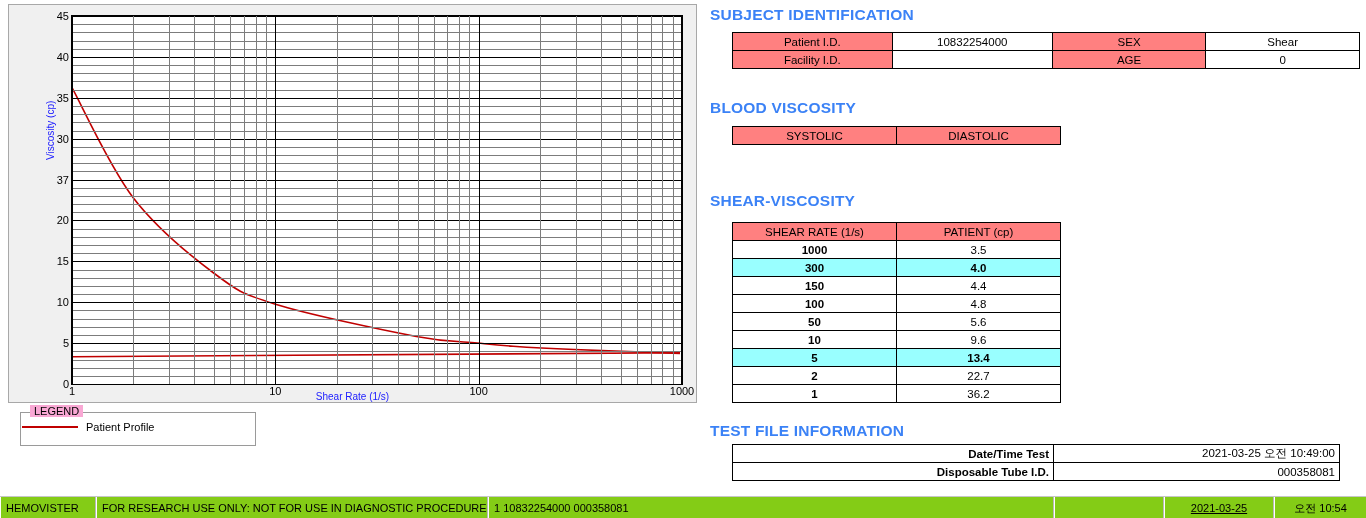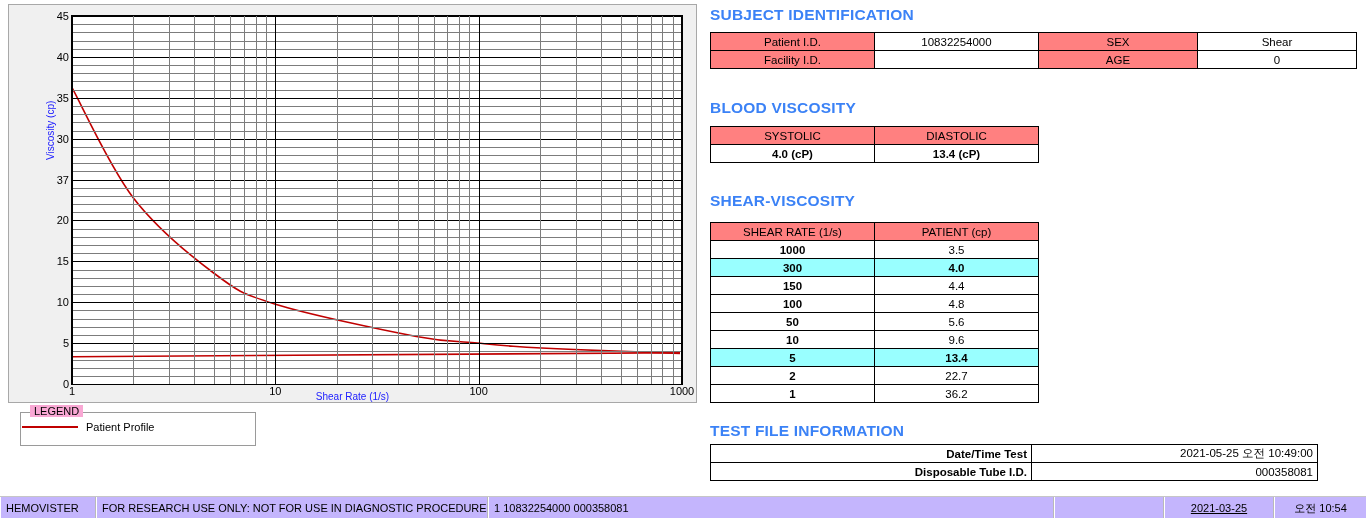--- a/index.html
+++ b/index.html
@@ -148,20 +148,21 @@
     color: #3b82f6;
     font-size: 15.5px;
     font-weight: bold;
     letter-spacing: 0.2px;
     margin: 0 0 4px 0;
   }
   table.rpt {
     border-collapse: collapse;
     font-size: 11.5px;
     table-layout: fixed;
+    margin-left: 22px;
   }
   table.rpt td, table.rpt th {
     border: 1px solid #000000;
     height: 17px;
     padding: 0 4px;
     text-align: center;
     font-weight: normal;
     overflow: hidden;
     white-space: nowrap;
   }
@@ -188,21 +189,21 @@
   #tf-tbl td.lbl { text-align: right; font-weight: bold; }
   #tf-tbl td.rv  { text-align: right; }
 
   
   #statusbar {
     position: absolute;
     left: 0;
     bottom: 0;
     width: 1366px;
     height: 22px;
-    background: #c4b5fd;
+    background: #84cc16;
     border-top: 1px solid #c6c6c6;
     display: flex;
     font-size: 11px;
     color: #000;
     box-sizing: border-box;
   }
   .sb {
     border-right: 1px solid #b9b9b9;
     border-left: 1px solid #ffffff;
     display: flex;
@@ -358,24 +359,20 @@
     </tbody>
       </table>
 
     <div class="section-head" id="bv-head">BLOOD VISCOSITY</div>
     <table class="rpt" id="bv-tbl">
       <tbody>
           <tr>
         <td class="hdr" style="width:155px">SYSTOLIC</td>
         <td class="hdr" style="width:155px">DIASTOLIC</td>
       </tr>
-      <tr>
-        <td class="val" style="font-weight:bold">4.0 (cP)</td>
-        <td class="val" style="font-weight:bold">13.4 (cP)</td>
-      </tr>
     </tbody>
       </table>
 
     <div class="section-head" id="sv-head">SHEAR-VISCOSITY</div>
     <table class="rpt" id="sv-tbl">
       <thead>
         <tr>
           <th class="hdr" style="width:155px">SHEAR RATE (1/s)</th>
           <th class="hdr" style="width:155px">PATIENT (cp)</th>
         </tr>
@@ -418,21 +415,21 @@
             <td class="val">36.2</td>
           </tr>
         </tbody>
     </table>
 
     <div class="section-head" id="tf-head">TEST FILE INFORMATION</div>
     <table class="rpt" id="tf-tbl">
       <tbody>
           <tr>
         <td class="lbl" style="width:312px">Date/Time Test</td>
-        <td class="rv" style="width:277px">2021-05-25    오전 10:49:00</td>
+        <td class="rv" style="width:277px">2021-03-25    오전 10:49:00</td>
       </tr>
       <tr>
         <td class="lbl">Disposable Tube I.D.</td>
         <td class="rv">000358081</td>
       </tr>
     </tbody>
       </table>
   </div>
 
   <div id="statusbar">

